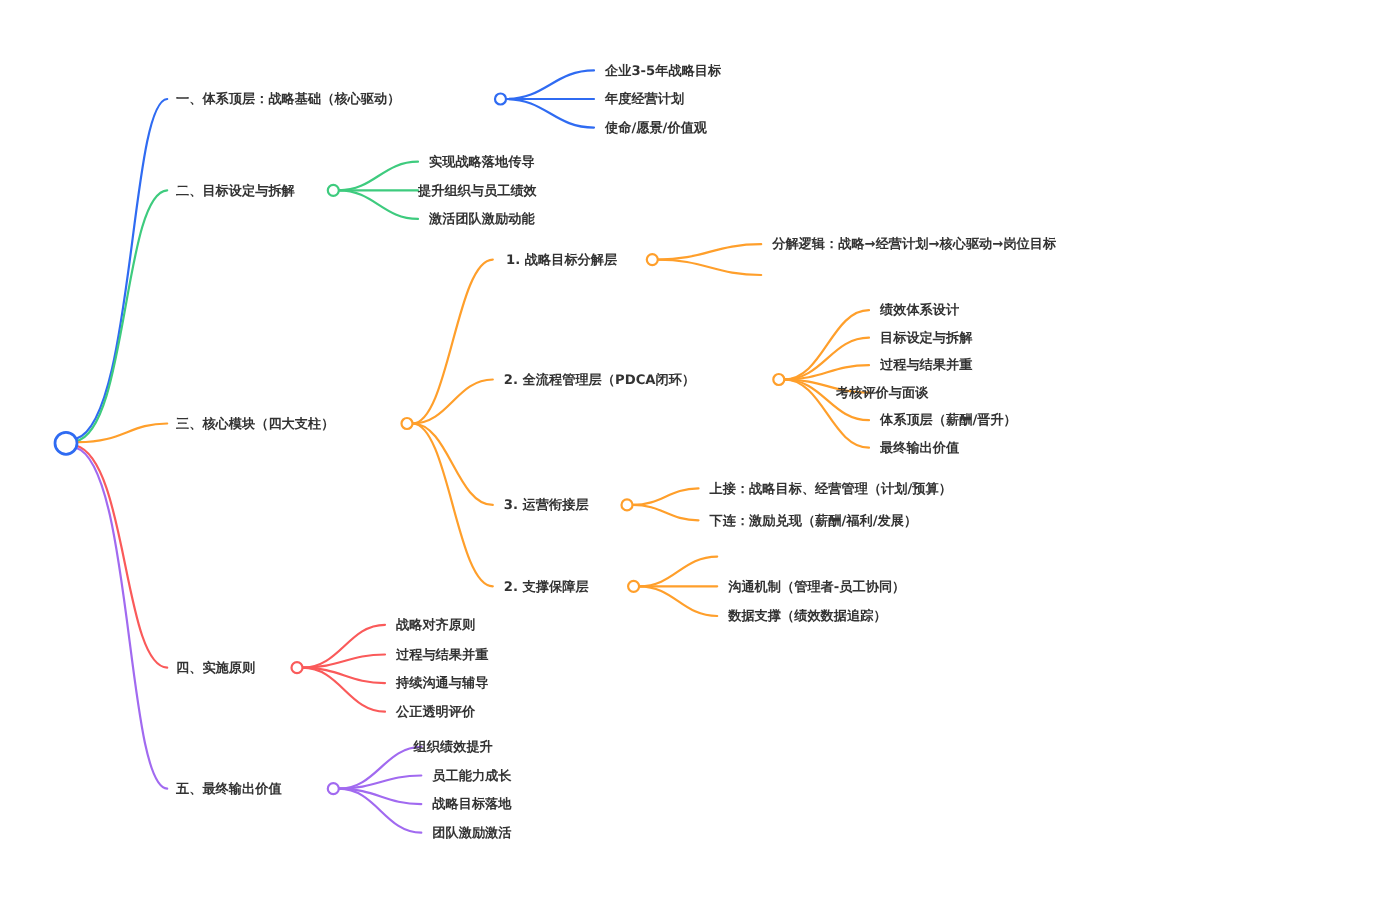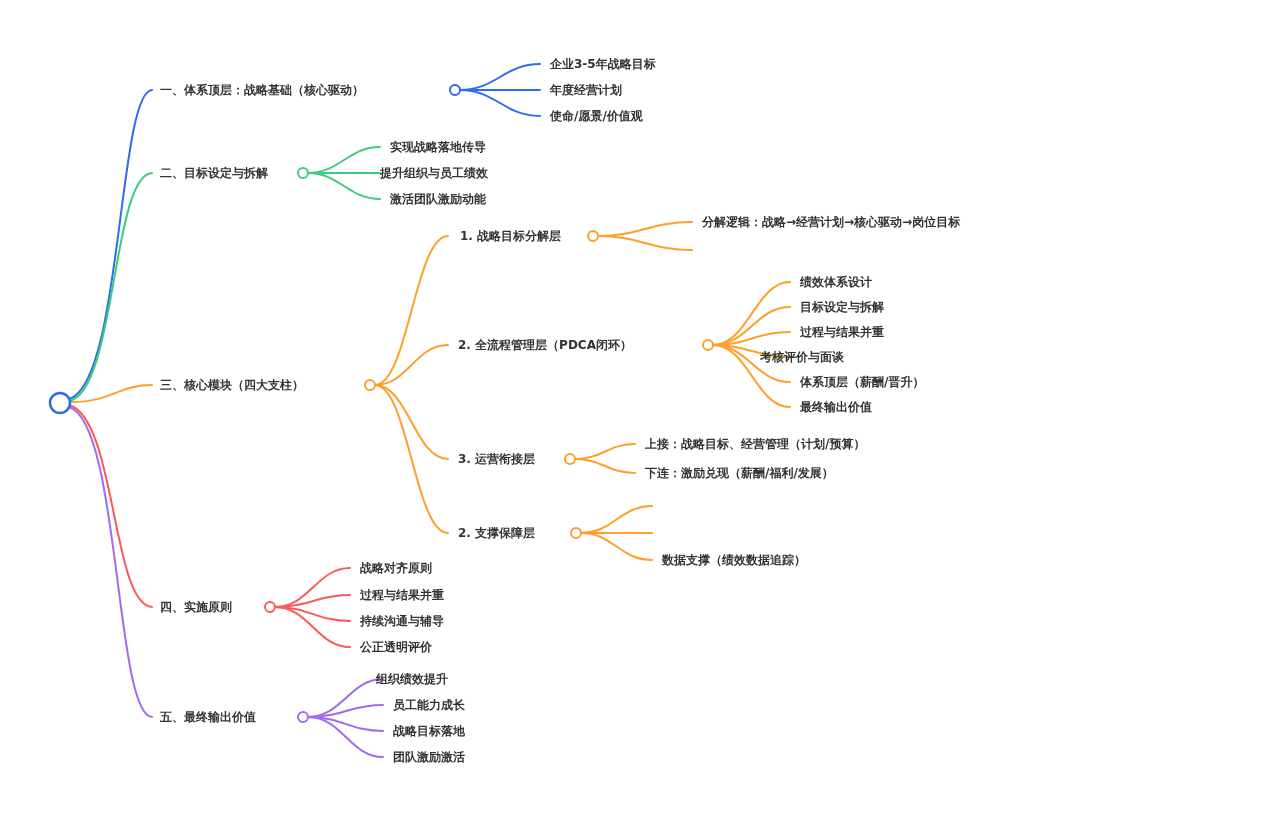--- a/index.html
+++ b/index.html
@@ -141,20 +141,21 @@
   <div class="node" style="left:800px;top:332px">过程与结果并重</div>
   <div class="node" style="left:760px;top:357px">考核评价与面谈</div>
   <div class="node" style="left:800px;top:382px">体系顶层（薪酬/晋升）</div>
   <div class="node" style="left:800px;top:407px">最终输出价值</div>
 
   <div class="node" style="left:458px;top:459px">3. 运营衔接层</div>
   <div class="node" style="left:645px;top:444px">上接：战略目标、经营管理（计划/预算）</div>
   <div class="node" style="left:645px;top:473px">下连：激励兑现（薪酬/福利/发展）</div>
 
   <div class="node" style="left:458px;top:533px">2. 支撑保障层</div>
+  <div class="node" style="left:662px;top:533px">沟通机制（管理者-员工协同）</div>
   <div class="node" style="left:662px;top:560px">数据支撑（绩效数据追踪）</div>
 
   <div class="node" style="left:160px;top:607px">四、实施原则</div>
   <div class="node" style="left:360px;top:568px">战略对齐原则</div>
   <div class="node" style="left:360px;top:595px">过程与结果并重</div>
   <div class="node" style="left:360px;top:621px">持续沟通与辅导</div>
   <div class="node" style="left:360px;top:647px">公正透明评价</div>
 
   <div class="node" style="left:160px;top:717px">五、最终输出价值</div>
   <div class="node" style="left:376px;top:679px">组织绩效提升</div>

